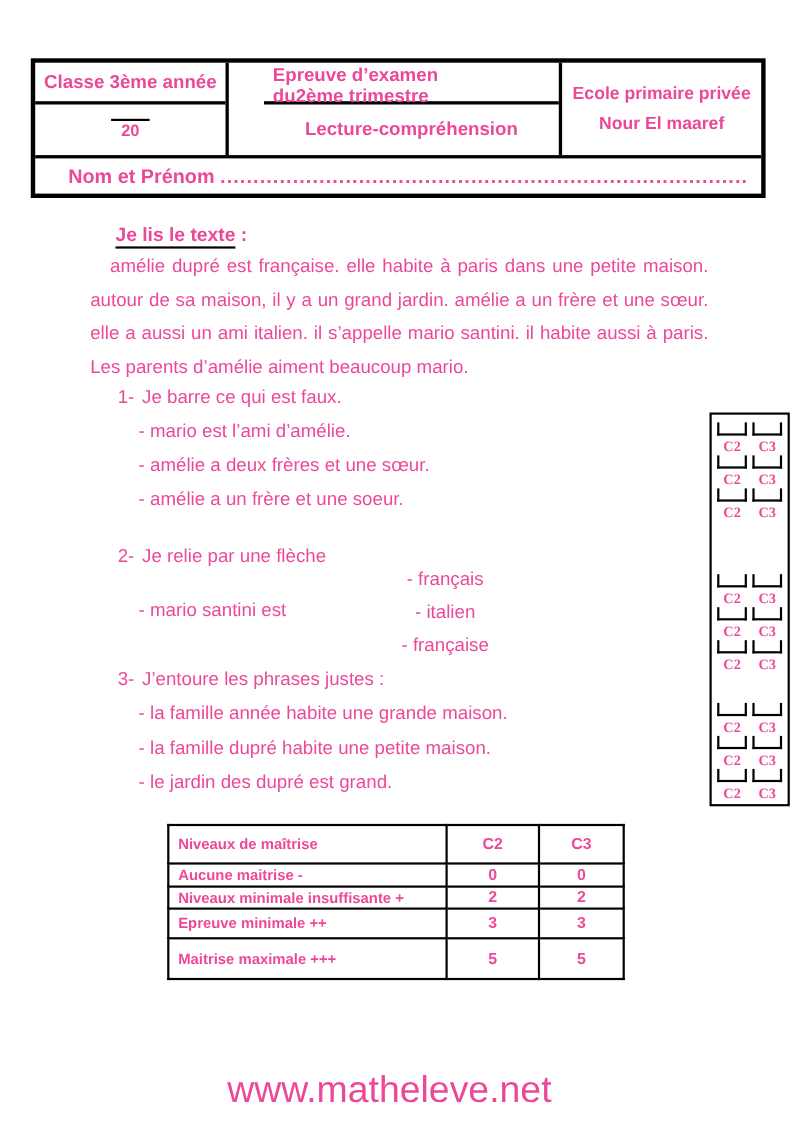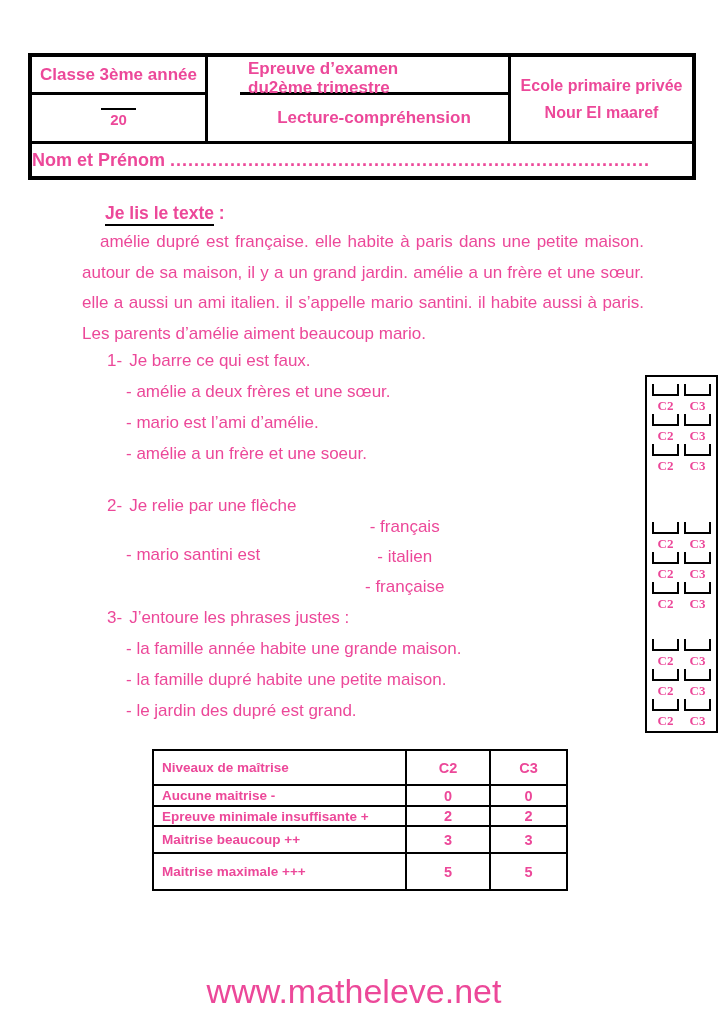--- a/index.html
+++ b/index.html
@@ -16,21 +16,21 @@
   .hrow-main{display:flex;height:84px;border-bottom:3px solid #000;box-sizing:content-box;}
   .hcol1{width:176px;border-right:3px solid #000;box-sizing:border-box;display:flex;flex-direction:column;}
   .hcol2{width:303px;border-right:3px solid #000;box-sizing:border-box;display:flex;flex-direction:column;padding-left:32px;}
   .hcol3{flex:1;display:flex;flex-direction:column;justify-content:center;align-items:center;gap:9px;}
   .cell-classe{height:38px;border-bottom:3px solid #000;box-sizing:border-box;display:flex;align-items:center;justify-content:center;font-weight:bold;font-size:17px;}
   .cell-score{flex:1;display:flex;align-items:center;justify-content:center;}
   .score-over{border-top:2.5px solid #000;padding:1px 9px 0 9px;font-weight:bold;font-size:15px;}
   .cell-exam{height:38px;border-bottom:3px solid #000;box-sizing:border-box;font-weight:bold;font-size:17px;line-height:19px;padding:2px 45px 0 8px;}
   .cell-subject{flex:1;display:flex;align-items:center;justify-content:center;font-weight:bold;font-size:17px;}
   .school-line{font-weight:bold;font-size:16px;white-space:nowrap;}
-  .hrow-name{height:32px;display:flex;align-items:center;font-weight:bold;font-size:18px;white-space:nowrap;overflow:hidden;}
+  .hrow-name{height:32px;display:flex;align-items:center;padding-left:30px;font-weight:bold;font-size:18px;white-space:nowrap;overflow:hidden;}
   .name-dots{font-weight:bold;font-size:18px;letter-spacing:1px;}
   
   .reading-heading{position:absolute;left:105px;top:203px;font-size:17.5px;font-weight:bold;}
   .reading-heading .und{border-bottom:2px solid #000;padding-bottom:1px;}
   .reading-para{
     position:absolute;left:82px;top:227px;width:562px;
     font-size:17px;line-height:30.5px;text-align:justify;text-indent:18px;
   }
   
   .ex{position:absolute;font-size:17px;line-height:31px;}
@@ -99,22 +99,22 @@
     </div>
   </div>
 
   <div class="reading-heading"><span class="und">Je lis le texte</span><span> :</span></div>
 
   <div class="reading-para">amélie dupré est française. elle habite à paris dans une petite maison. autour de sa maison, il y a un grand jardin. amélie a un frère et une sœur. elle a aussi un ami italien. il s’appelle mario santini. il habite aussi à paris. Les parents d’amélie aiment beaucoup mario.</div>
 
   <div class="ex ex1">
     <div class="ex-head"><span class="ex-num">1-</span><span>Je barre ce qui est faux.</span></div>
     <div class="ex-items">
+      <div>- mario est l’ami d’amélie.</div>
       <div>- amélie  a deux frères et une sœur.</div>
-      <div>- mario est l’ami d’amélie.</div>
       <div>- amélie a un frère et une soeur.</div>
     </div>
   </div>
 
   <div class="ex2-head"><span class="ex-num">2-</span><span>Je relie par une flèche</span></div>
   <div class="ex2-left">- mario santini est</div>
   <div class="ex2-options">
     <div>- français</div>
     <div>- italien</div>
     <div>- française</div>
@@ -238,26 +238,26 @@
       <th class="lab">Niveaux de maîtrise</th>
       <th class="v1">C2</th>
       <th class="v2">C3</th>
     </tr>
     <tr class="r1">
       <td class="lab">Aucune maitrise -</td>
       <td class="v1">0</td>
       <td class="v2">0</td>
     </tr>
     <tr class="r2">
-      <td class="lab">Epreuve minimale insuffisante +</td>
+      <td class="lab">Niveaux minimale insuffisante +</td>
       <td class="v1">2</td>
       <td class="v2">2</td>
     </tr>
     <tr class="r3">
-      <td class="lab">Maitrise beaucoup ++</td>
+      <td class="lab">Epreuve minimale ++</td>
       <td class="v1">3</td>
       <td class="v2">3</td>
     </tr>
     <tr class="r4">
       <td class="lab">Maitrise maximale +++</td>
       <td class="v1">5</td>
       <td class="v2">5</td>
     </tr>
   </tbody>
     </table>

